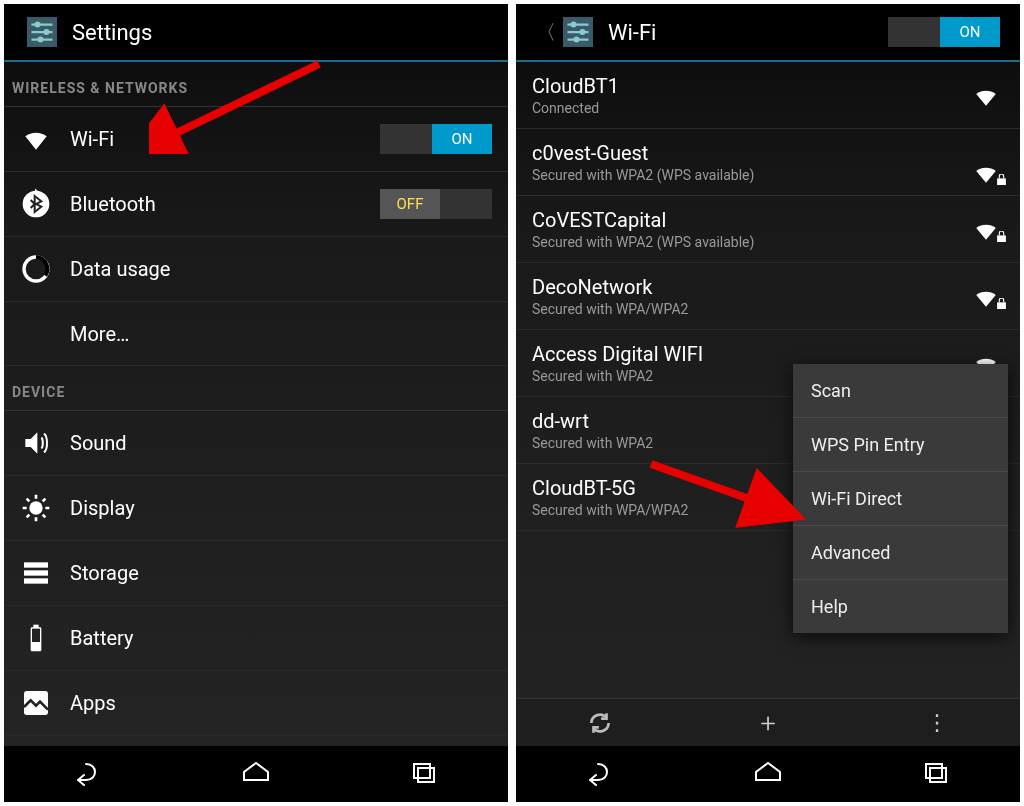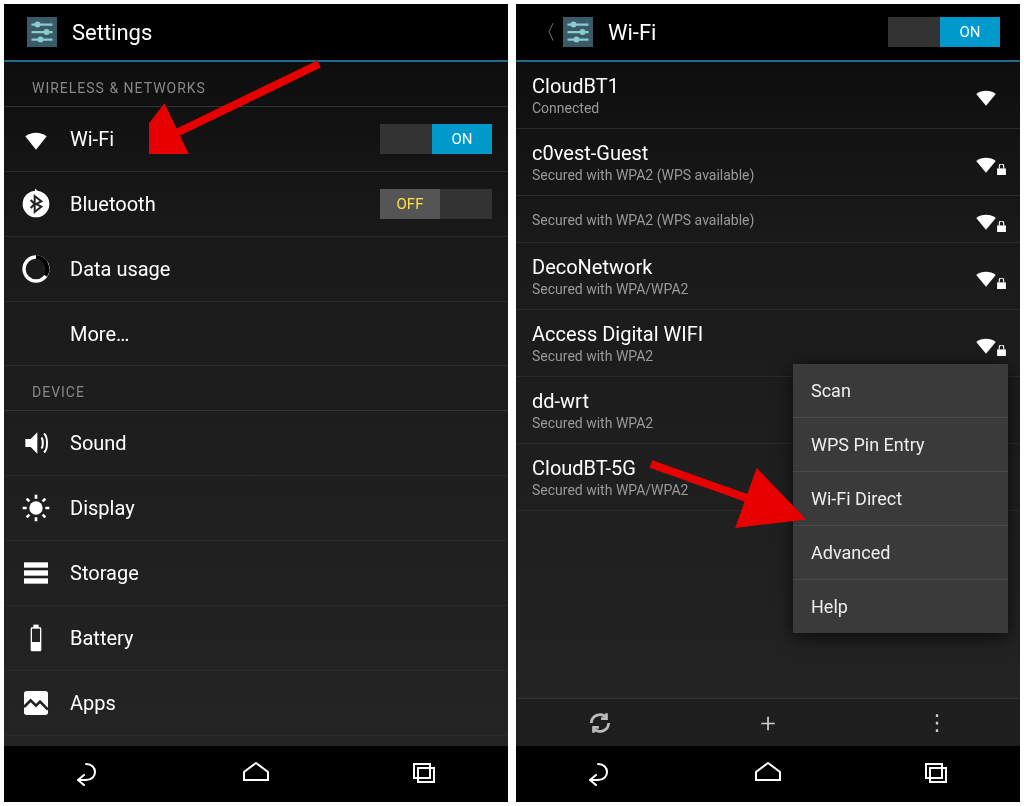--- a/index.html
+++ b/index.html
@@ -69,23 +69,23 @@
     font-size: 15px;
     display: flex;
     align-items: center;
     justify-content: center;
     width: 60px;
     height: 100%;
   }
   .section-header {
     color: #888;
     font-size: 14px;
-    font-weight: 400;
+    font-weight: 700;
     letter-spacing: 1px;
-    padding: 18px 28px 10px;
+    padding: 18px 8px 10px;
     border-bottom: 1px solid #333;
   }
   .list { flex: 1; overflow: hidden; }
   .item {
     display: flex;
     align-items: center;
     padding: 16px 16px;
     border-bottom: 1px solid #2a2a2a;
     min-height: 64px;
   }
@@ -359,37 +359,38 @@
         <div class="item-text">
           <div class="item-title">CloudBT1</div>
           <div class="item-sub">Connected</div>
         </div>
         <div class="wifi-icon-cell" style="position:relative">
           <svg width="26" height="22" viewBox="0 0 24 20" fill="#fff">
             <path d="M12 20l9-11c-5-4-13-4-18 0l9 11z"></path>
           </svg>
         </div>
       </div>
-      <div class="item" style="padding: 12px 16px; min-height: 0px;">
+      <div class="item" style="padding: 12px 16px; min-height: 0px; align-items: flex-end;">
         <div class="item-text">
           <div class="item-title">c0vest-Guest</div>
           <div class="item-sub">Secured with WPA2 (WPS available)</div>
         </div>
         <div class="wifi-icon-cell" style="position:relative">
           <svg width="26" height="22" viewBox="0 0 24 20" fill="#fff">
             <path d="M12 20l9-11c-5-4-13-4-18 0l9 11z"></path>
           </svg>
           <svg width="9" height="11" viewBox="0 0 8 10" style="position:absolute;right:-2px;bottom:-2px">
             <rect x="0" y="4" width="8" height="6" fill="#fff"></rect>
             <path d="M2 4V2a2 2 0 0 1 4 0v2" stroke="#fff" fill="none"></path>
           </svg>
         </div>
       </div>
       <div class="item" style="padding: 12px 16px; min-height: 0px;">
         <div class="item-text">
+          <div class="item-title">CoVESTCapital</div>
           <div class="item-sub">Secured with WPA2 (WPS available)</div>
         </div>
         <div class="wifi-icon-cell" style="position:relative">
           <svg width="26" height="22" viewBox="0 0 24 20" fill="#fff">
             <path d="M12 20l9-11c-5-4-13-4-18 0l9 11z"></path>
           </svg>
           <svg width="9" height="11" viewBox="0 0 8 10" style="position:absolute;right:-2px;bottom:-2px">
             <rect x="0" y="4" width="8" height="6" fill="#fff"></rect>
             <path d="M2 4V2a2 2 0 0 1 4 0v2" stroke="#fff" fill="none"></path>
           </svg>

